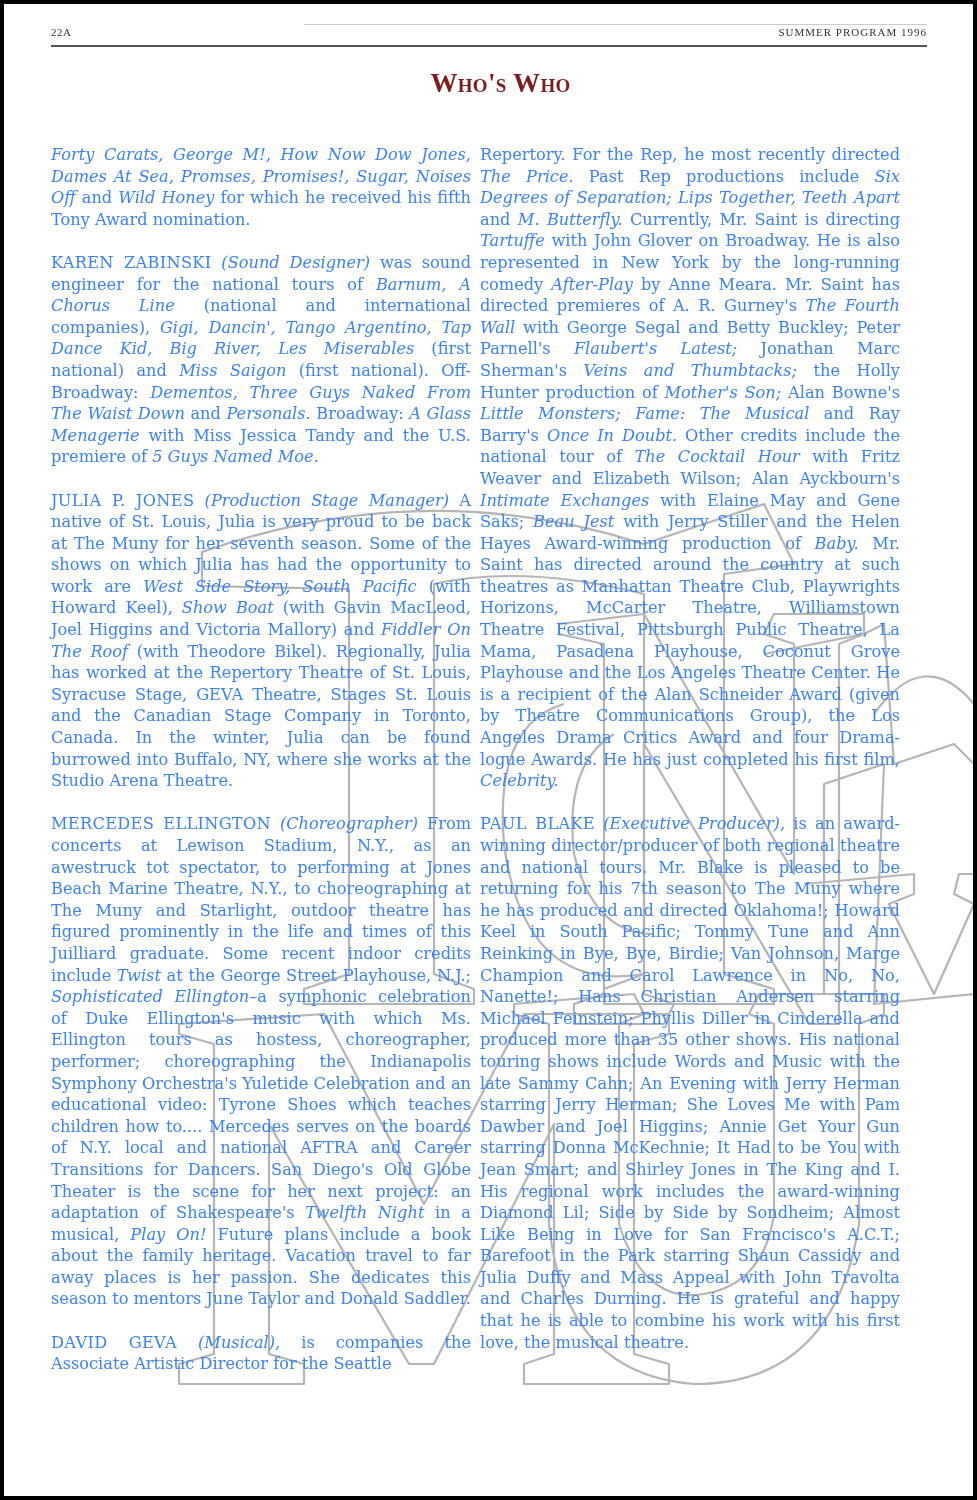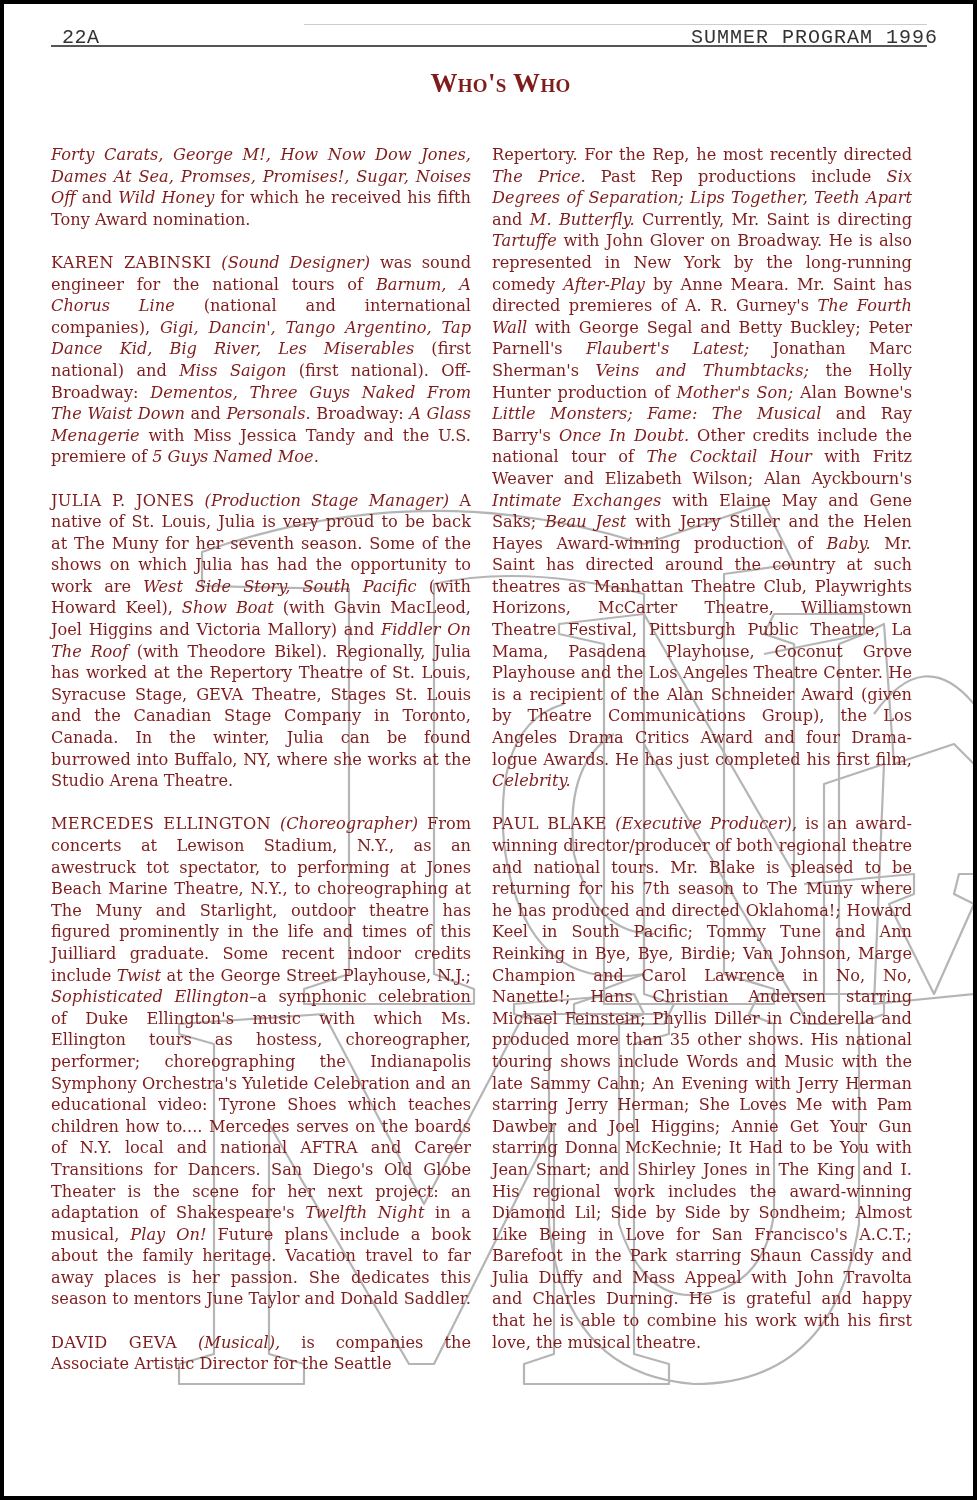--- a/index.html
+++ b/index.html
@@ -2,44 +2,44 @@
 <html><head>
 <meta charset="utf-8">
 <style>
   html, body { margin: 0; padding: 0; background: #000; }
   body { width: 977px; height: 1500px; overflow: hidden; position: relative; }
   .page {
     position: absolute; left: 4px; top: 4px; width: 969px; height: 1492px;
     background: #fff; overflow: hidden;
   }
   .running-head {
-    position: absolute; left: 58px; top: 22px; width: 876px; height: 20px;
-    font-family: Liberation Mono, monospace; font-size: 20px; color: #333;
+    position: absolute; left: 47px; top: 22px; width: 876px; height: 20px;
+    font-family: Liberation Serif, serif; font-size: 11px; color: #333;
     letter-spacing: 0.5px;
   }
   .running-head .left { position: absolute; left: 0; top: 0; }
   .running-head .right { position: absolute; right: 0; top: 0; letter-spacing: 1px; margin-left: 42px; }
   .head-rule {
     position: absolute; left: 47px; top: 41px; width: 876px; height: 2px; background: #555;
   }
   .head-rule-top {
     position: absolute; left: 300px; top: 20px; width: 623px; height: 1px; background: #ccc;
   }
   .title {
     position: absolute; left: 12px; width: 969px; top: 64px; text-align: center;
     font-family: "Liberation Serif", serif; font-weight: bold; color: #7f1d1d;
     font-size: 27px; font-variant: small-caps; letter-spacing: 0.3px;
   }
   .col {
     position: absolute; top: 140px; width: 420px;
     font-family: "DejaVu Serif", serif; font-size: 16.2px; line-height: 21.6px;
-    color: #7f1d1d; text-align: justify; z-index: 2;
+    color: #3b82f6; text-align: justify; z-index: 2;
   }
   .col.left { left: 47px; }
-  .col.right { left: 488px; }
+  .col.right { left: 476px; }
   .col p { margin: 0 0 21.6px 0; hyphens: none; }
   .col em { font-style: italic; }
   .col b.name { font-weight: normal; letter-spacing: 0.3px; }
   .watermark {
     position: absolute; left: 0; top: 0; width: 969px; height: 1492px; z-index: 1;
     pointer-events: none;
   }
 </style>
 </head>
 <body>

